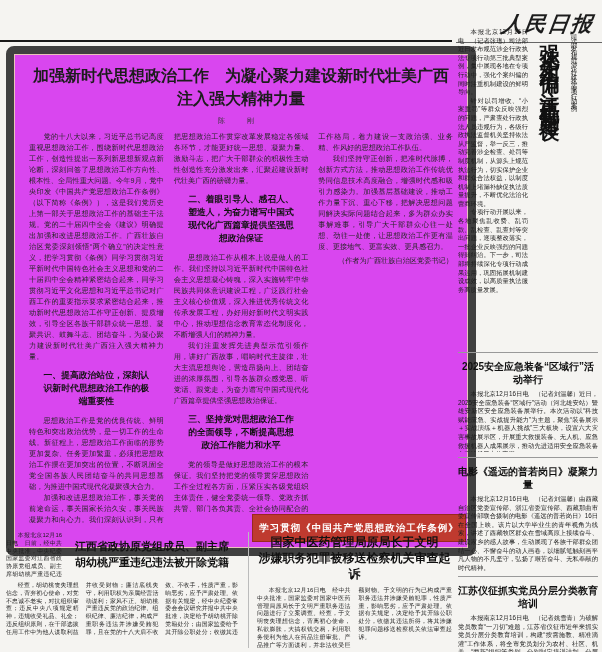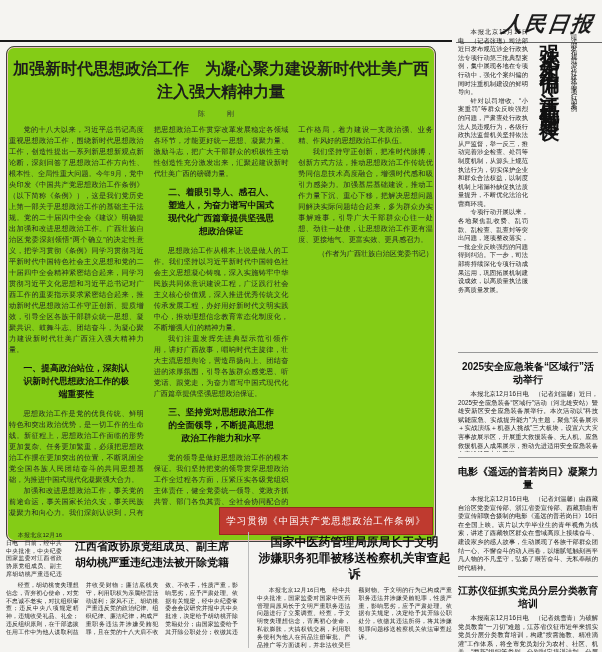--- a/index.html
+++ b/index.html
@@ -13,31 +13,31 @@
   .section-name{font-size:22px;font-weight:bold;letter-spacing:8px;border-left:3px solid #111;padding-left:8px;}
   .page-num{font-size:21px;font-weight:500;margin-top:44px;}
   .date{font-size:7px;color:#333;letter-spacing:1px;}
   .header-rule{position:absolute;left:0;top:40px;width:452px;height:2px;background:#1a1a1a;}
   .masthead{position:absolute;right:8px;top:10px;width:150px;text-align:right;
     font-family:"DejaVu Serif","Liberation Serif",serif;font-weight:bold;font-style:italic;
     font-size:21px;transform:skewX(-8deg);letter-spacing:2px;}
   .masthead-rule{position:absolute;left:456px;top:42px;width:146px;height:1px;background:#666;}
   
   .main-box{position:absolute;left:6px;top:46px;width:424px;height:478px;
-    border:1px solid #404040;border-radius:8px;background:#84cc16;padding:8px 2px;
+    border:8px solid #404040;border-radius:8px;background:#d946ef;padding:8px 15px;
     box-shadow:inset 0 0 0 1px #e9c2bb;}
   .headline{font-size:16px;font-weight:bold;text-align:center;line-height:23px;margin:2px 4px 0 4px;}
   .byline{font-size:7px;text-align:center;letter-spacing:10px;margin:6px 0 5px 0;color:#333;}
   .body-cols{height:398px;overflow:hidden;column-count:3;column-gap:10px;column-fill:auto;
     font-size:7.2px;line-height:11px;text-align:justify;color:#262626;}
   .body-cols p{margin:0;text-indent:2em;}
   .body-cols h3{font-size:8.8px;font-weight:bold;line-height:13px;text-align:center;margin:7px 14px;color:#111;}
   .attribution{text-align:right !important;text-indent:0 !important;margin-top:3px !important;}
   .banner{position:absolute;right:2px;bottom:6px;width:212px;height:26px;background:#bf3a2f;
-    border:1px solid #98291f;color:#fff;font-size:9.5px;font-weight:normal;
+    border:1px solid #98291f;color:#fff;font-size:9.5px;font-weight:bold;
     display:flex;align-items:center;justify-content:center;letter-spacing:1px;}
   
   .sidebar{position:absolute;left:458px;top:28px;width:140px;height:622px;}
   .sb1{height:320px;display:flex;border-bottom:1px solid #999;padding-bottom:4px;}
   .sb1-text{width:70px;font-size:6.3px;line-height:8.6px;text-align:justify;overflow:hidden;}
   .sb1-text p{margin:0;text-indent:2em;}
   .sb1-head{writing-mode:vertical-rl;font-size:20px;font-weight:bold;letter-spacing:6px;
     margin-left:8px;line-height:28px;color:#111;}
   .sb1-kicker{writing-mode:vertical-rl;font-size:6.6px;letter-spacing:4px;margin-left:5px;color:#222;}
   .sb-article{border-bottom:1px solid #999;padding:4px 0 5px 0;}

